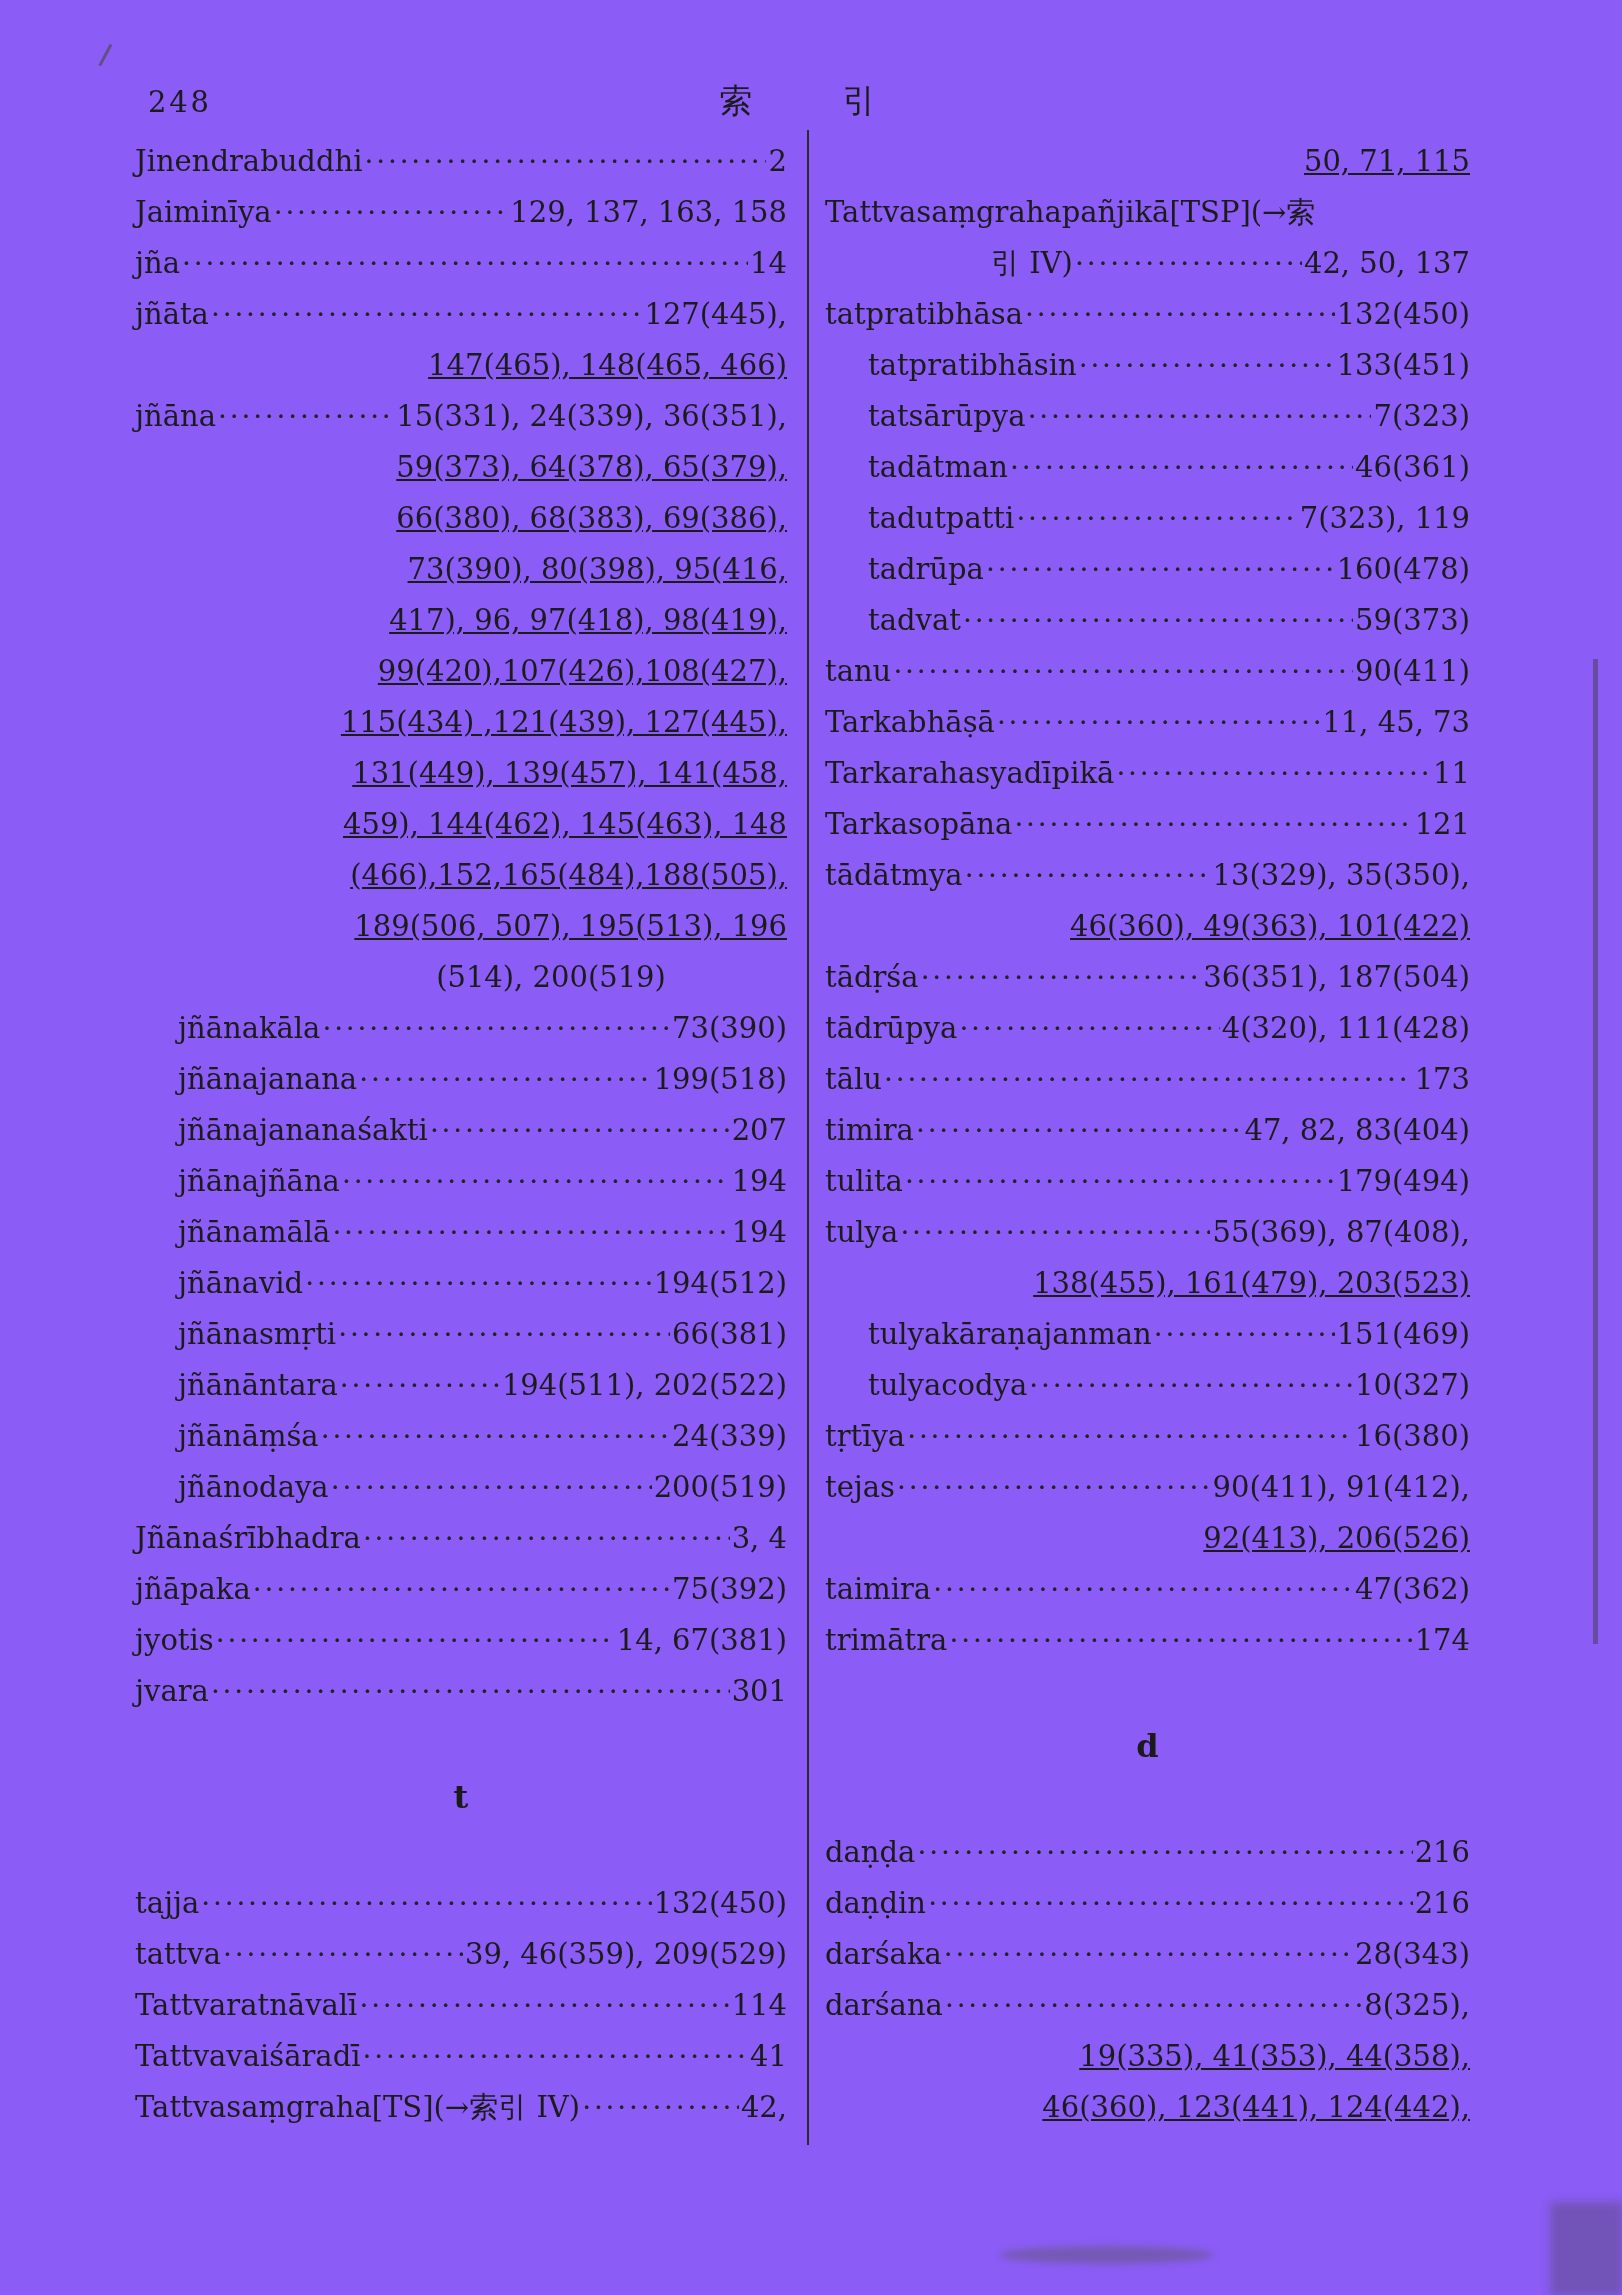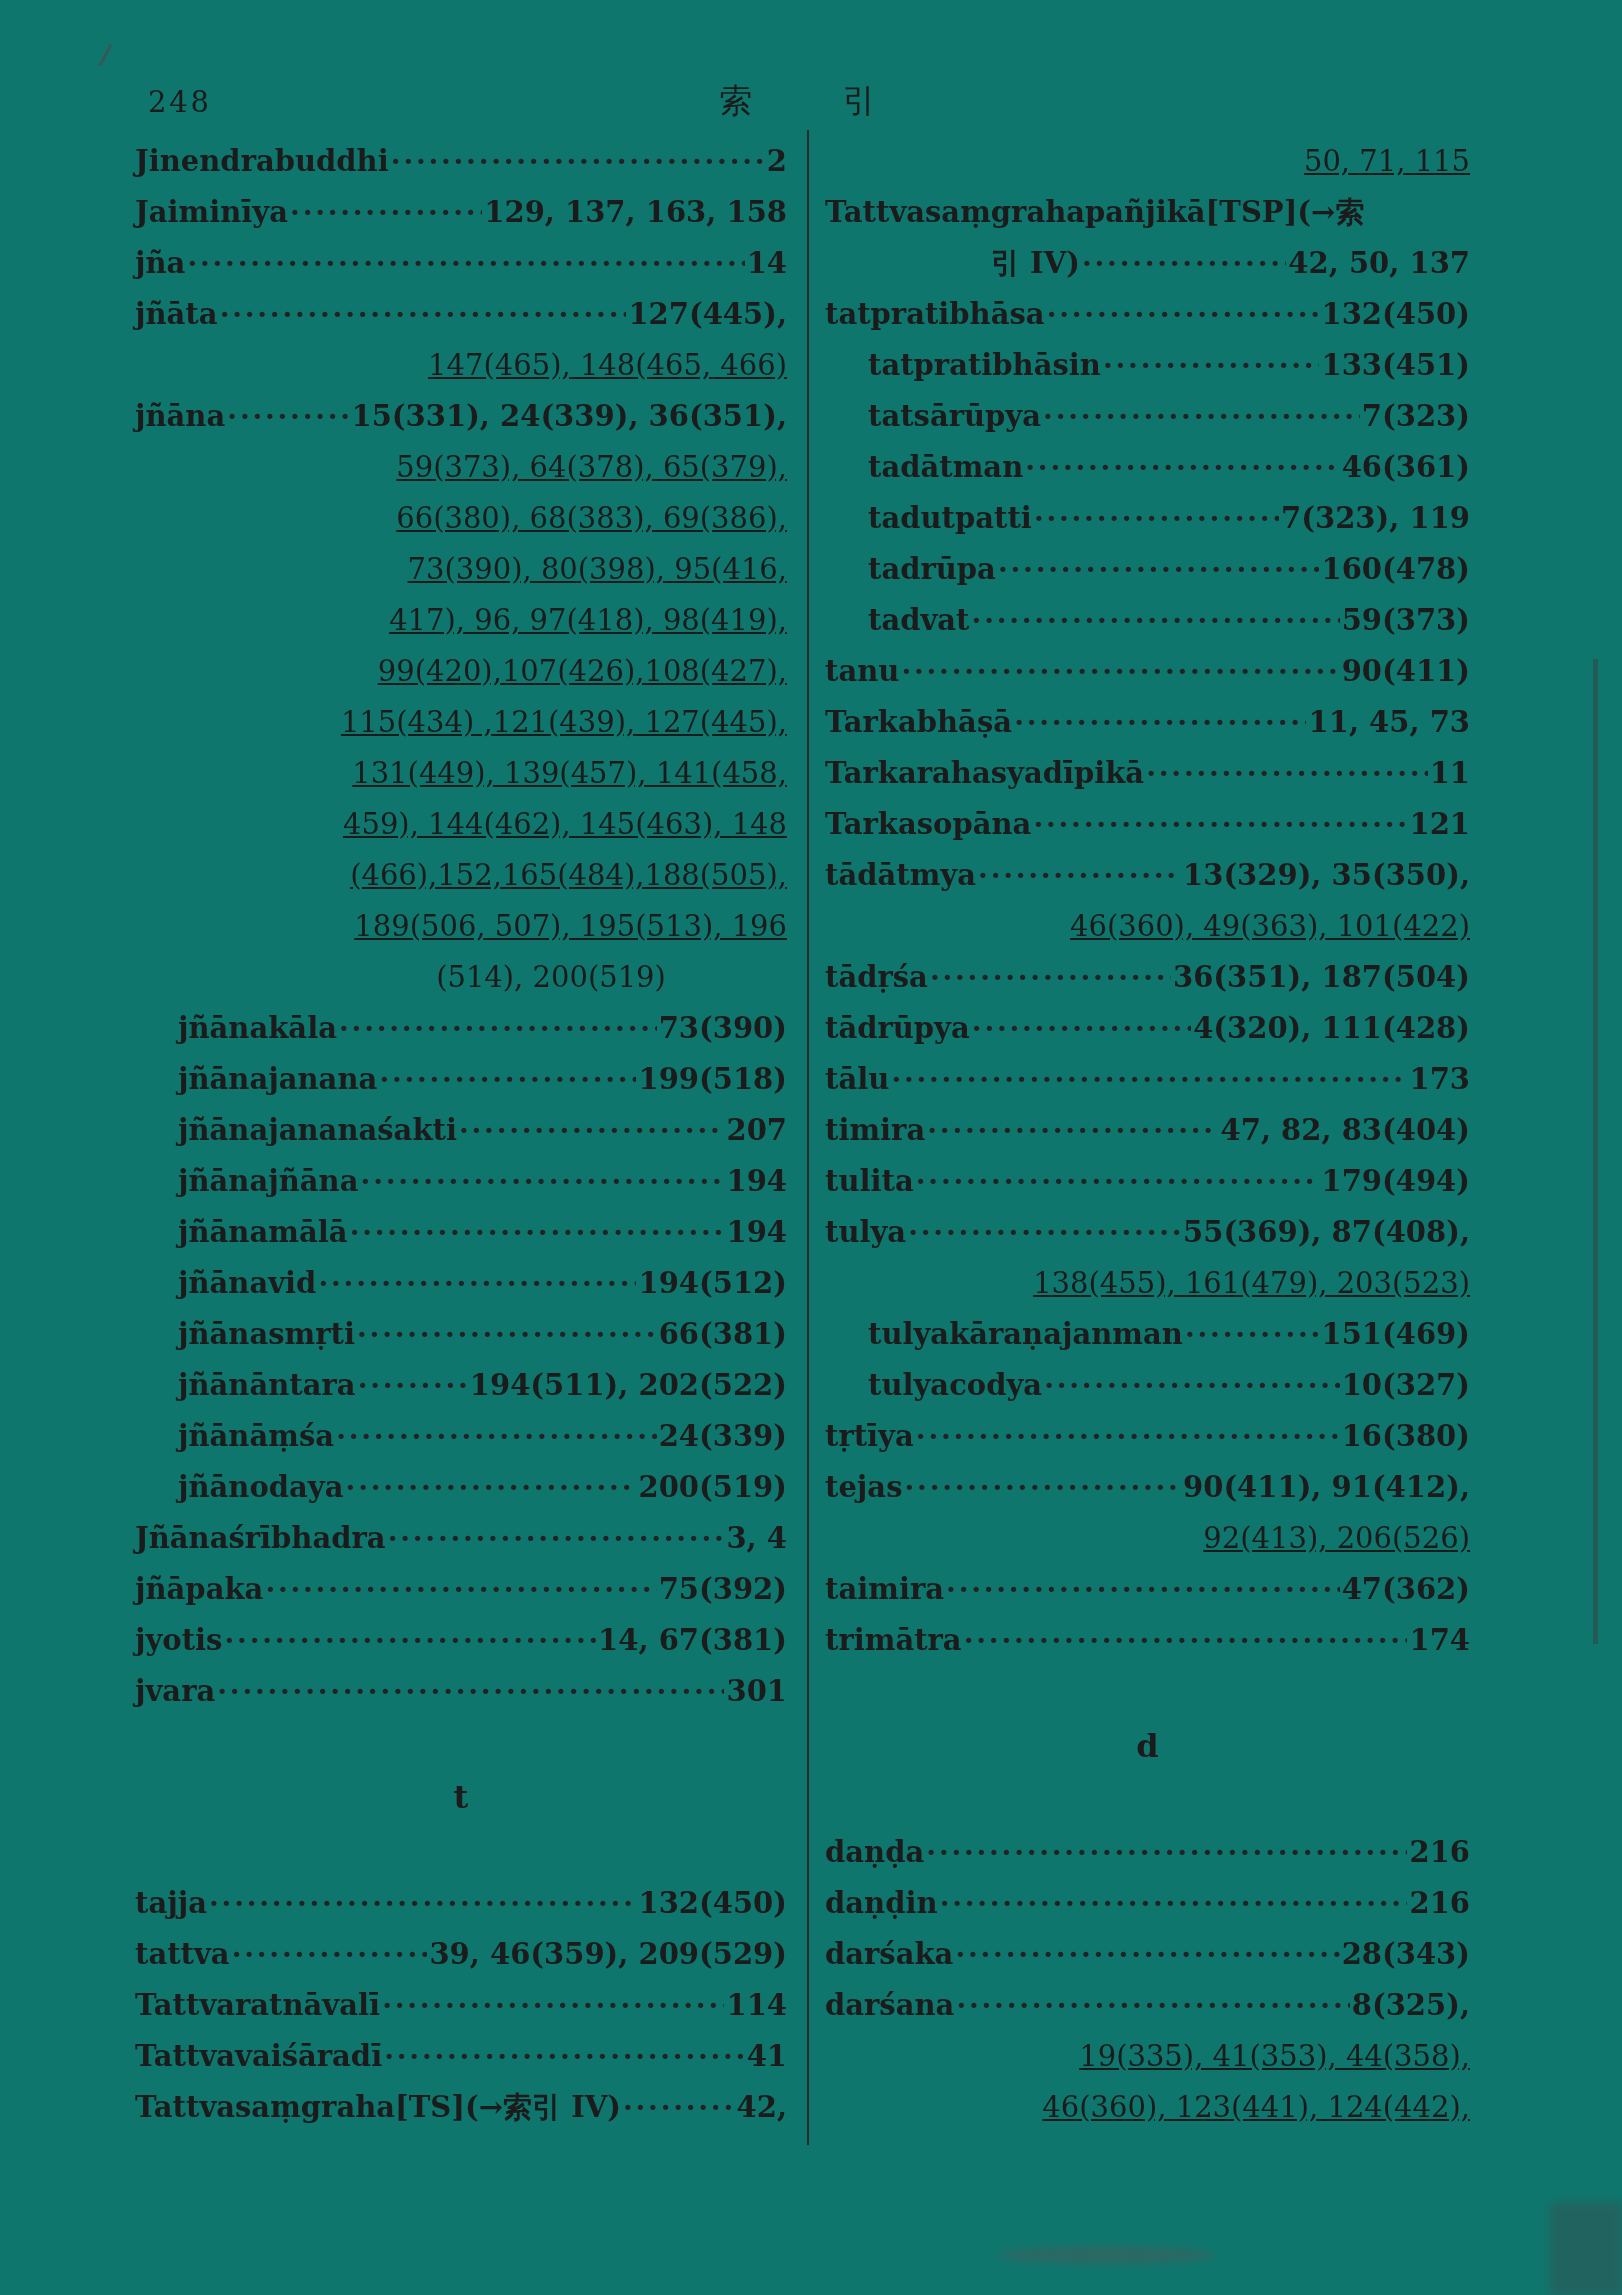--- a/index.html
+++ b/index.html
@@ -1,19 +1,19 @@
 <!DOCTYPE html>
 <html style="font-size:11px"><head>
 <meta charset="utf-8">
 <style>
   html,body{margin:0;padding:0;background:#d8d6d0;}
   .page{
     position:relative;
     width:1623px;height:2295px;
-    background:#0f766e;
+    background:#8b5cf6;
     font-family:"DejaVu Serif","Liberation Serif",serif;
     color:#1b1b1b;
     overflow:hidden;
   }
   .page-number{
     position:absolute;left:148px;top:85px;
     font-size:29px;letter-spacing:2.8px;
   }
   .page-title{
     position:absolute;left:130px;top:79px;width:1335px;
@@ -25,21 +25,21 @@
   }
   .col{
     position:absolute;top:136px;
   }
   .col-left{left:135px;width:652px;}
   .col-right{left:825px;width:645px;}
   .line{
     height:51px;line-height:51px;
     font-size:29px;white-space:nowrap;
   }
-  .entry{display:flex;align-items:baseline;font-weight:bold;}
+  .entry{display:flex;align-items:baseline;}
   .entry .term{flex:0 0 auto;padding-right:2.1px;}
   .entry .leader{
     flex:1 1 0;min-width:11px;overflow:hidden;
     text-align:center;
   }
   .entry .leader::after{
     content:"······································································································";
     letter-spacing:2.8px;color:#222;font-size:28px;
   }
   .entry .pages{flex:0 0 auto;padding-left:2.1px;}

